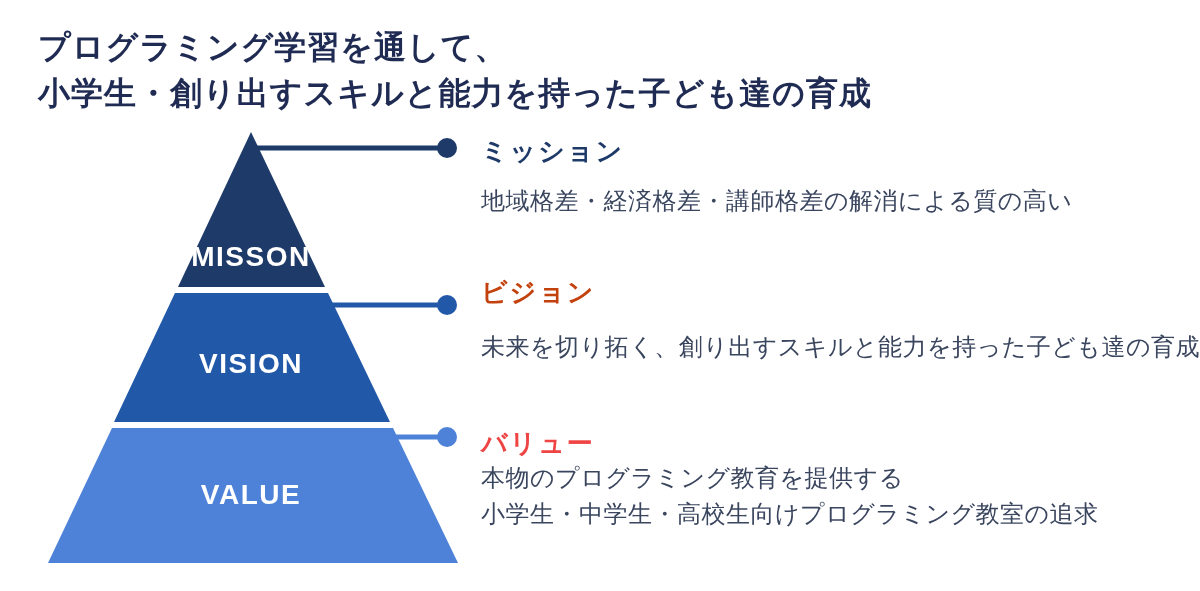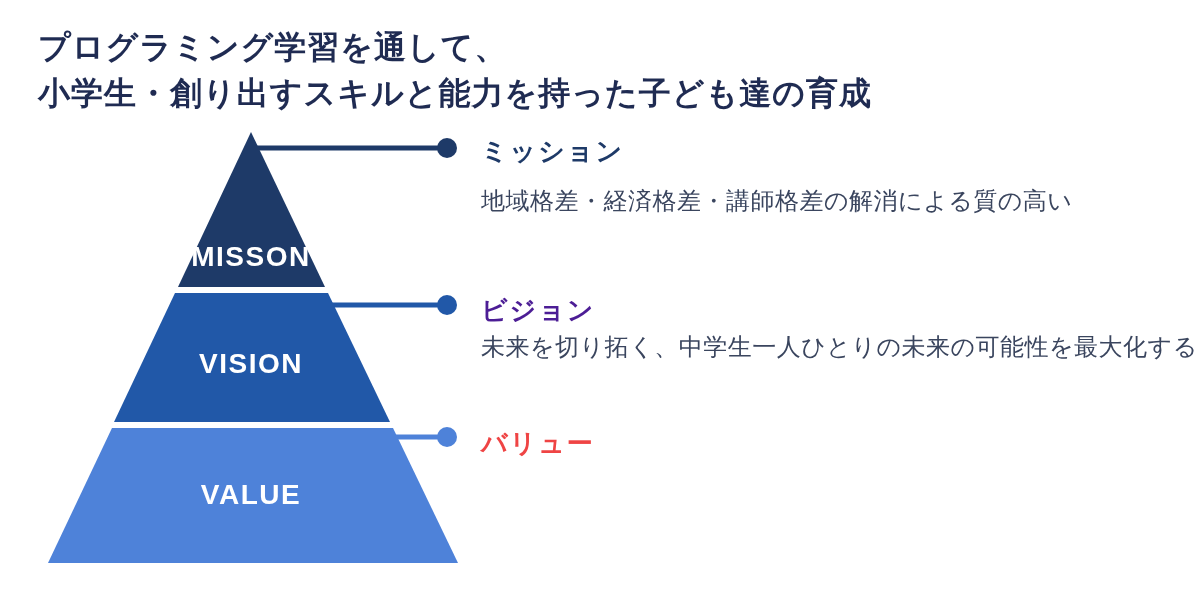--- a/index.html
+++ b/index.html
@@ -47,21 +47,21 @@
   .sec-heading {
     position: absolute;
     left: 481px;
     font-size: 26px;
     font-weight: bold;
     letter-spacing: 2px;
     line-height: 30px;
     white-space: nowrap;
   }
   .sec-heading.mission { top: 136px; color: #1e3a68; }
-  .sec-heading.vision  { top: 295px; color: #4c1d95; text-align: center; }
+  .sec-heading.vision  { top: 277px; color: #c2410c; text-align: center; }
   .sec-heading.value   { top: 428px; color: #ef4444; }
 
   .sec-body {
     position: absolute;
     left: 481px;
     color: #3a455e;
     font-size: 24px;
     font-weight: 300;
     line-height: 36px;
     letter-spacing: 0.5px;
@@ -100,18 +100,22 @@
     <text class="tier-label" x="251" y="504" text-anchor="middle">VALUE</text>
   </svg>
 
   <div class="sec-heading mission">ミッション</div>
   <div class="sec-body mission">
     <div>地域格差・経済格差・講師格差の解消による質の高い</div>
   </div>
 
   <div class="sec-heading vision">ビジョン</div>
   <div class="sec-body vision">
-    <div>未来を切り拓く、中学生一人ひとりの未来の可能性を最大化する</div>
+    <div>未来を切り拓く、創り出すスキルと能力を持った子ども達の育成</div>
   </div>
 
   <div class="sec-heading value">バリュー</div>
+  <div class="sec-body value">
+    <div>本物のプログラミング教育を提供する</div>
+    <div>小学生・中学生・高校生向けプログラミング教室の追求</div>
+  </div>
 
 </div>
 
 </body></html>

